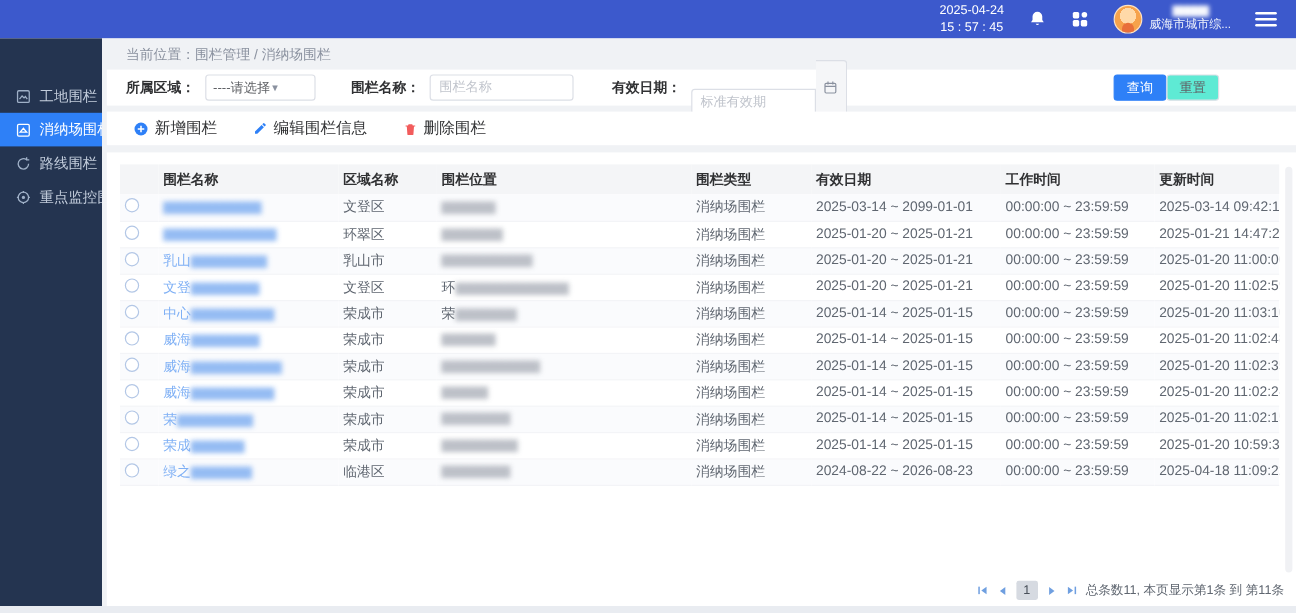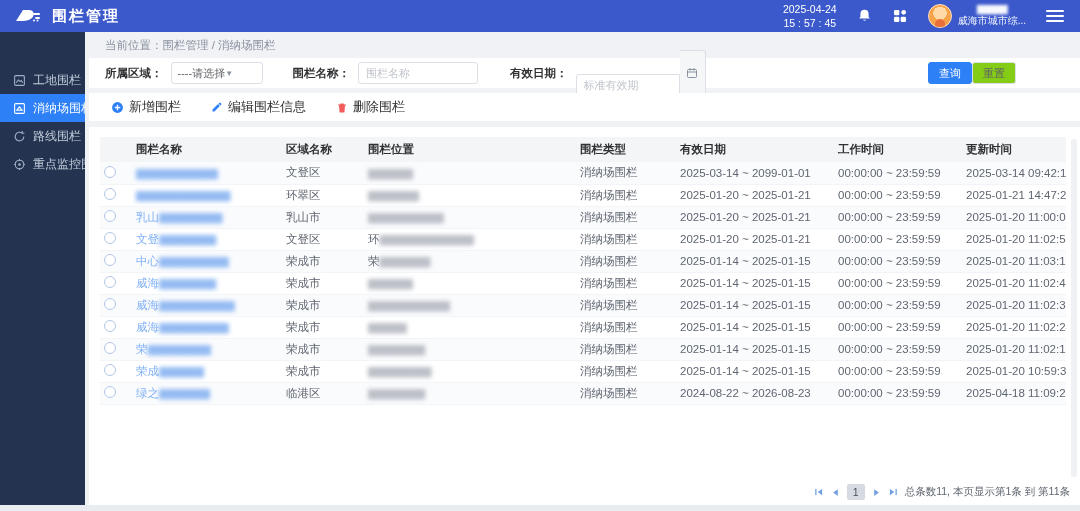--- a/index.html
+++ b/index.html
@@ -44,21 +44,21 @@
   .f-input::placeholder { color:#c0c4cc; }
   .name-input { width:120px; margin-right:24px; }
   .date-group { display:flex; align-items:stretch; }
   .date-input { width:104px; border-radius:3px 0 0 3px;margin-top:24px; }
   .cal-btn { width:26px; border:1px solid #dcdfe6; border-left:none; border-radius:0 3px 3px 0;
     background:#f5f6f8; display:flex; align-items:center; justify-content:center; cursor:pointer; }
   .btns { margin-left:auto; display:flex; padding-right:48px; }
   .btn { min-width:44px; height:22px; border-radius:3px; font-size:11px; display:flex; align-items:center;
     justify-content:center; padding:0 10px; cursor:pointer; }
   .btn-primary { background:#2e80f7; color:#fff; border:1px solid #2e80f7; }
-  .btn-plain { background:#84cc16; color:#606266; border:1px solid #dcdfe6; }
+  .btn-plain { background:#5eead4; color:#606266; border:1px solid #dcdfe6; }
 
   .action-card { margin-top:5px; height:28px; display:flex; align-items:center; gap:30px; padding-left:22px; }
   .action-link { display:flex; align-items:center; gap:5px; font-size:13px; color:#303133; cursor:pointer; }
 
   .table-card { margin-top:6px; flex:1; position:relative; padding:10px 14px 0 11px; }
   table { width:100%; border-collapse:collapse; table-layout:fixed; }
   th { background:#f4f5f7; font-size:11.5px; font-weight:bold; color:#303133; text-align:left;
     height:25px; padding-left:4px; }
   td { height:22px; font-size:11.5px; color:#5f6670; padding-left:4px; border-bottom:1px solid #f3f4f7; white-space:nowrap; overflow:hidden; }
   tbody tr:nth-child(odd) td { background:#fafbfd; }
@@ -74,30 +74,20 @@
   .pg-ico { display:flex; align-items:center; cursor:pointer; }
   .pg-page { width:18px; height:16px; background:#d6dae1; border-radius:2px; display:flex; align-items:center;
     justify-content:center; font-size:10.5px; color:#49505a; cursor:pointer; }
 
   .bottom-strip { height:6px; background:#e9ecf1; }
 </style>
 </head>
 <body>
 
 <header class="topbar">
-  <div class="logo-wrap">
-    <svg width="28" height="18" viewBox="0 0 28 18">
-      <path d="M2 14 L9 3 L15 3 C20 3 21 8 18 11 C16 13 12 14 9 14 Z M6.5 11.5 L11 5.5 L14 5.5 C16.8 5.5 17 8.5 15.2 10.2 C13.8 11.4 11 11.5 9.5 11.5 Z" fill="#ffffff"></path>
-      <rect x="19" y="6" width="7" height="2" rx="1" fill="#ffffff"></rect>
-      <rect x="21" y="10" width="5" height="2" rx="1" fill="#ffffff"></rect>
-      <circle cx="20" cy="13.5" r="1" fill="#ffffff"></circle>
-        <circle cx="23.5" cy="13.5" r="1" fill="#ffffff"></circle>
-    </svg>
-    <span class="app-title">围栏管理</span>
-  </div>
   <div class="top-right">
     <div class="datetime">
       <div>2025-04-24</div>
       <div>15 : 57 : 45</div>
     </div>
     <span class="icon-btn">
       <svg width="15" height="16" viewBox="0 0 24 24" fill="#ffffff">
         <path d="M12 2a6.5 6.5 0 0 0-6.5 6.5V13l-2 3h17l-2-3V8.5A6.5 6.5 0 0 0 12 2z"></path>
         <path d="M9.8 18a2.3 2.3 0 0 0 4.4 0z"></path>
       </svg>

